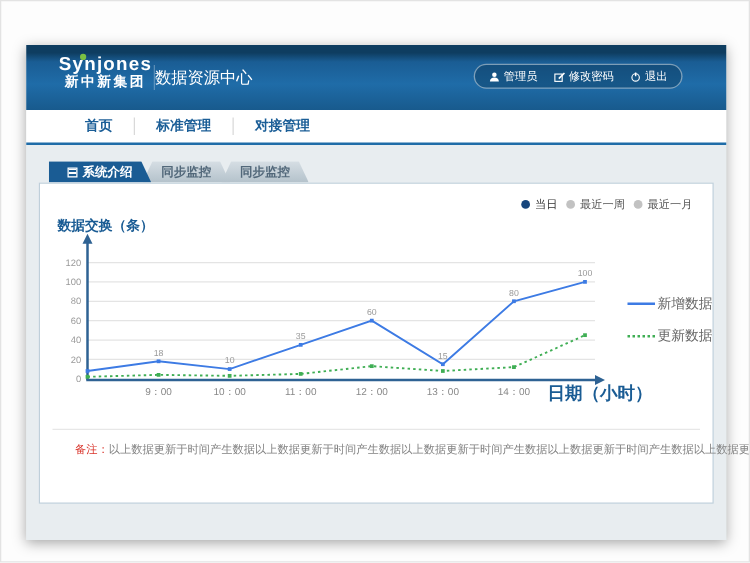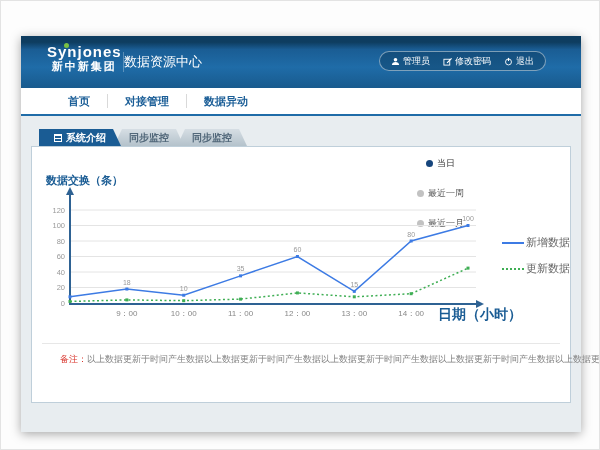--- a/index.html
+++ b/index.html
@@ -29,21 +29,21 @@
   .content { position:absolute; left:0; right:0; top:80px; bottom:0; background:#e8edf0; }
   .tabs { position:absolute; left:18px; top:13px; height:17px; display:flex; z-index:3; }
   .tab { height:17px; display:flex; align-items:center; gap:4px; padding:0 15px; font-size:10px; font-weight:bold;
     color:#52687a; background:linear-gradient(#d6dee4,#b4c2cb); clip-path:polygon(8px 0,calc(100% - 8px) 0,100% 100%,0 100%);
     margin-left:-7px; cursor:pointer; white-space:nowrap; }
   .tab.active { background:#1a5c94; color:#fff; clip-path:polygon(0 0,calc(100% - 8px) 0,100% 100%,0 100%); margin-left:0; z-index:2; }
   .tab-icon { width:8px; height:8px; border:1px solid #fff; background:repeating-linear-gradient(180deg,#fff 0 1px,transparent 1px 3px); }
 
   .panel { position:absolute; left:10px; top:30px; width:540px; height:257px; background:#fff; border:1px solid #bfcfda; }
 
-  .radio-group { position:absolute; left:385px; top:10px; display:flex; gap:17px; align-items:center;flex-direction:column; }
+  .radio-group { position:absolute; left:385px; top:10px; display:flex; gap:7px; align-items:center; }
   .radio { display:flex; align-items:center; gap:4px; font-size:9px; color:#555; cursor:pointer; white-space:nowrap; }
   .radio-dot { width:7px; height:7px; border-radius:50%; background:#c2c2c2; }
   .radio.selected .radio-dot { background:#16457c; }
   .radio.selected { color:#333; }
 
   .ylabel { position:absolute; left:14px; top:26px; font-size:11px; font-weight:bold; color:#1a5c94; }
   .chart-svg { position:absolute; left:8px; top:40px; }
   .xlabel { position:absolute; left:406px; top:159px; font-size:14px; font-weight:bold; color:#1a5c94; }
 
   .side-legend { position:absolute; left:470px; top:88px; display:flex; flex-direction:column; gap:11px; }
@@ -87,22 +87,22 @@
             <circle cx="5" cy="5.5" r="3.3" fill="none" stroke="#fff"></circle>
             <line x1="5" y1="1" x2="5" y2="4.5" stroke="#fff" stroke-width="1.3"></line>
           </svg>
         <span>退出</span>
       </span>
     </div>
   </div>
 
   <div class="nav" id="nav">
       <div class="nav-item">首页</div>
+      <div class="nav-item">标准管理</div>
       <div class="nav-item">对接管理</div>
-      <div class="nav-item">数据异动</div>
     </div>
 
   <div class="content">
     <div class="tabs" id="tabs">
         <div class="tab active">
           <span class="tab-icon"></span>
           <span>系统介绍</span>
         </div>
         <div class="tab">
           <span>同步监控</span>

